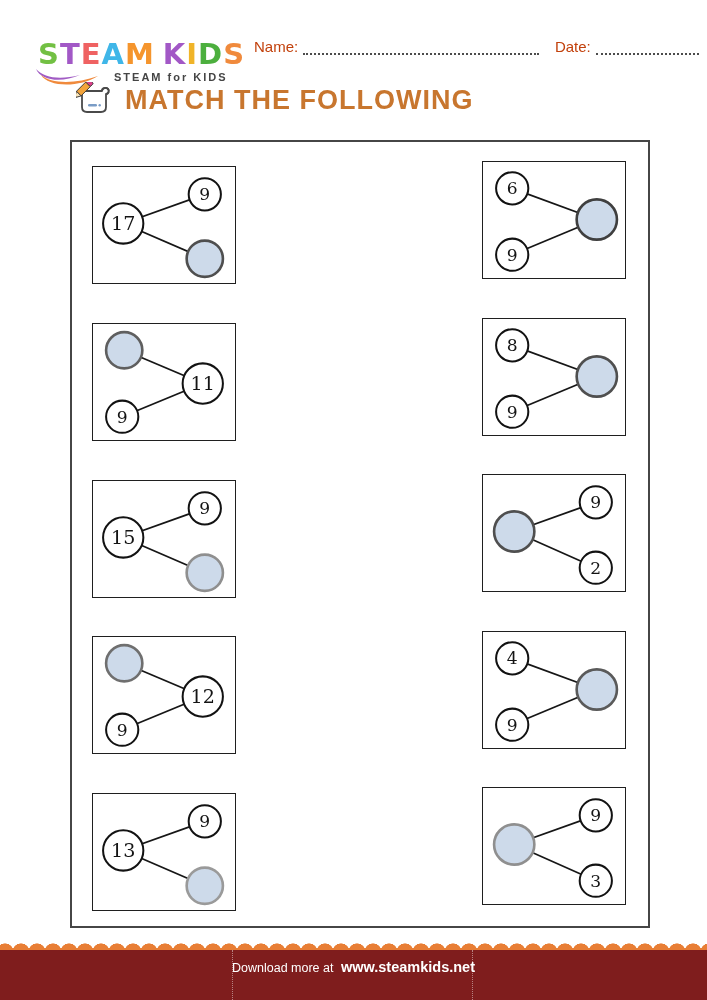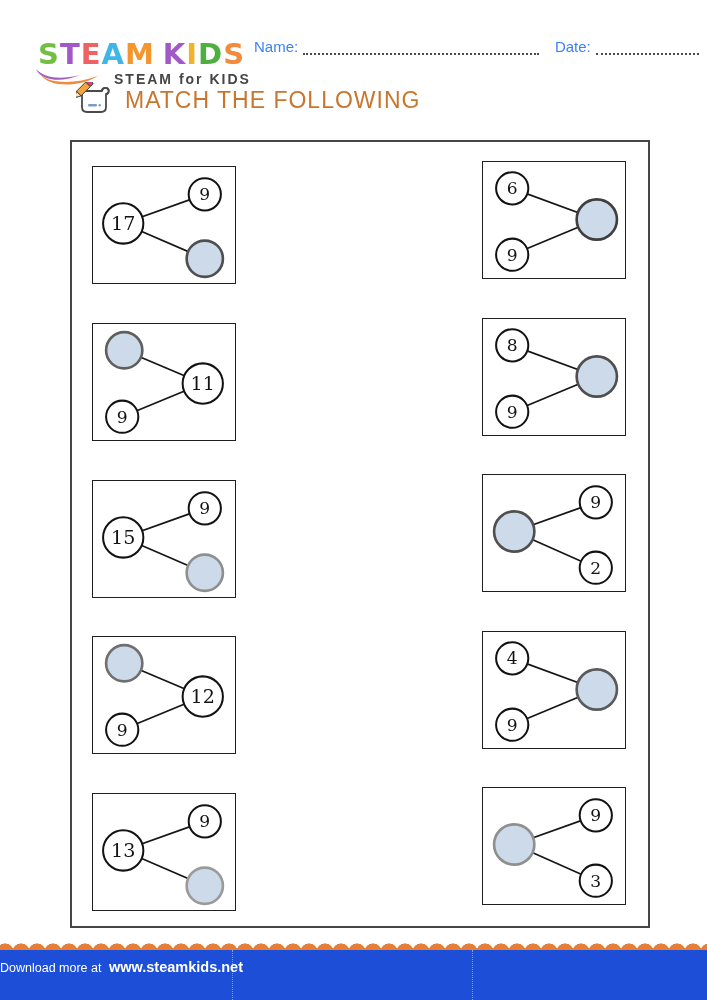--- a/index.html
+++ b/index.html
@@ -10,56 +10,56 @@
   }
 
   
   .logo { position:absolute; left:38px; top:40px; width:210px; }
   .logo-wordmark { font-family:"DejaVu Sans", sans-serif; font-weight:800;
     font-size:29px; letter-spacing:1px; line-height:1; white-space:nowrap; }
   .logo-wordmark span { display:inline-block; }
   .logo-wordmark span.sp { width:8px; }
   .logo-sub { display:flex; align-items:flex-start; margin-top:-2px; }
   .logo-swoosh { width:78px; height:18px; margin-left:-4px; flex:0 0 auto; }
-  .logo-tagline { font-size:14px; font-weight:bold; letter-spacing:2px;
+  .logo-tagline { font-size:11px; font-weight:bold; letter-spacing:2px;
     color:#454545; margin-left:2px; margin-top:4px; white-space:nowrap; }
 
   .namedate { position:absolute; left:254px; top:38px; width:445px;
-    display:flex; align-items:flex-end; font-size:15px; color:#3b82f6; }
+    display:flex; align-items:flex-end; font-size:15px; color:#c2410c; }
   .nd-label { flex:0 0 auto; }
   .nd-line { display:inline-block; height:15px;
     border-bottom:2px dotted #4c4c4c; margin-left:5px; }
   .nd-line.name { width:258px; margin-right:16px; }
   .nd-line.date { width:113px; }
 
   
   .title-row { position:absolute; left:76px; top:82px; display:flex;
     align-items:center; gap:9px; }
   .title-icon { width:40px; height:36px; }
-  .title-text { font-size:23px; font-weight:normal; letter-spacing:1px;
+  .title-text { font-size:27px; font-weight:bold; letter-spacing:1px;
     color:#c8762e; font-family:"Liberation Sans", sans-serif; }
 
   
   .sheet { position:absolute; left:70px; top:140px; width:580px; height:788px;
     border:2px solid #464646; background:#fff; }
   .bond-col { position:absolute; top:0; bottom:0; width:144px;
     display:flex; flex-direction:column; justify-content:space-between; }
   .bond-col.left  { left:20px;  padding:24px 0 15px 0; }
   .bond-col.right { left:410px; padding:19px 0 21px 0; }
   .bond-box { width:144px; height:118px; border:1.5px solid #1f1f1f;
     background:#fff; }
   .bond-box svg { display:block; width:100%; height:100%; }
   .bond-num { font-family:"DejaVu Serif", serif; fill:#141414; }
 
   
   .footer-scallops { position:absolute; left:0; right:0; top:941px; height:10px;
     background-image: radial-gradient(circle at 8px 11px, #e87e35 8.3px, rgba(232,126,53,0) 8.8px);
     background-size:16px 10px; background-repeat:repeat-x; background-position:-3px 0; }
   .footer-band { position:absolute; left:0; right:0; top:950px; height:50px;
-    background:#1d4ed8; color:#ffffff; text-align:left; }
+    background:#7f1d1d; color:#ffffff; text-align:center; }
   .footer-line1 { margin-top:9px; font-size:12.5px; }
   .footer-line1 .site { font-weight:bold; font-size:14.5px; margin-left:4px; }
   .footer-line2 { margin-top:3px; font-size:12px; font-style:italic; }
   .footer-sep { position:absolute; top:0; bottom:0; width:0;
     border-left:1px dotted rgba(255,255,255,0.45); }
   .footer-sep.s1 { left:232px; }
   .footer-sep.s2 { left:472px; }
 </style>
 </head>
 <body>

